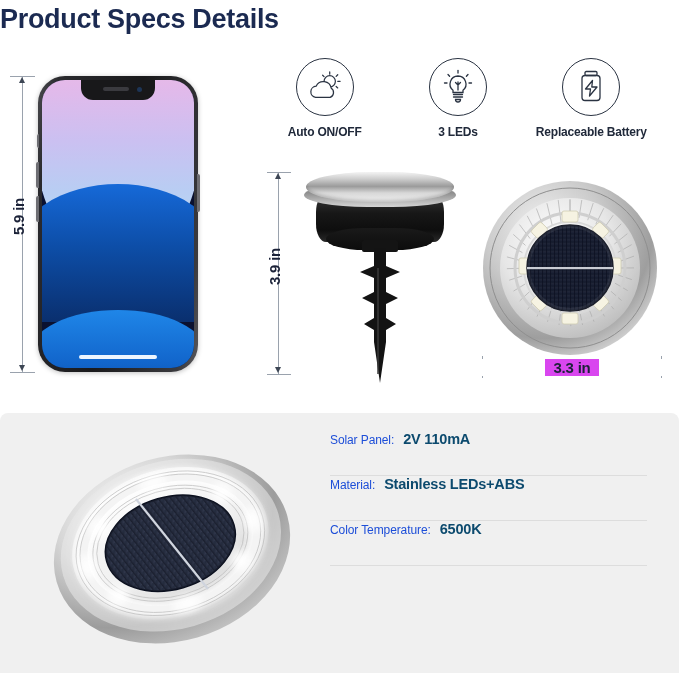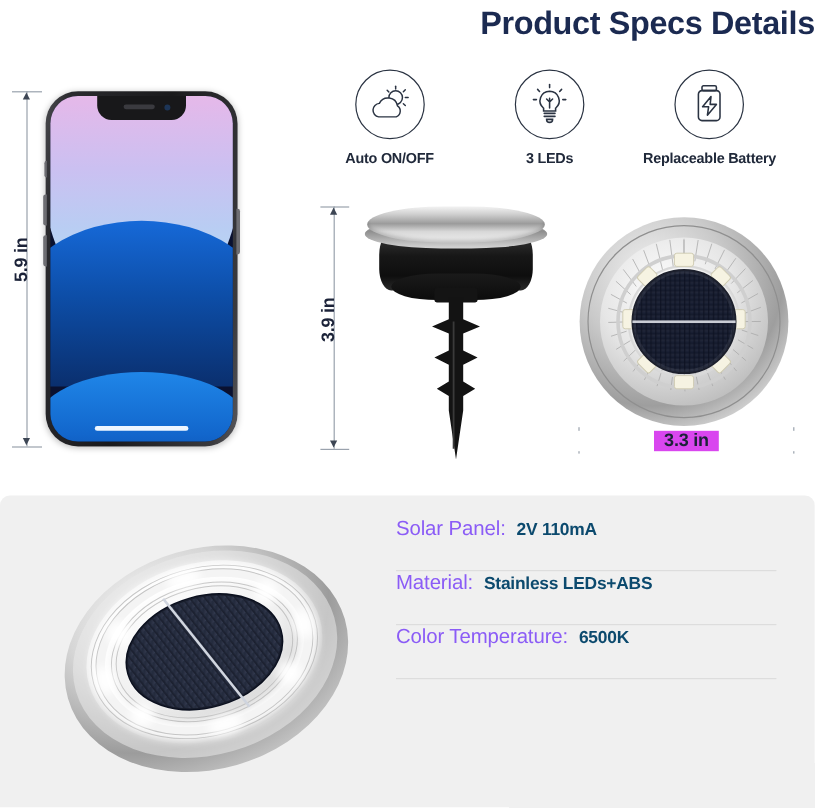--- a/index.html
+++ b/index.html
@@ -14,21 +14,21 @@
     overflow: hidden;
     position: relative;
   }
 
   
   .title {
     position: absolute;
     top: 4px;
     left: 0;
     width: 679px;
-    text-align: right;
+    text-align: left;
     font-size: 27px;
     font-weight: bold;
     color: #1b2a51;
     letter-spacing: -0.3px;
   }
 
   
   .features {
     position: absolute;
     top: 58px;
@@ -295,22 +295,22 @@
   }
   .spec-row {
     display: flex;
     align-items: baseline;
     height: 44px;
     border-bottom: 1px solid #dddddd;
     white-space: nowrap;
   }
   .spec-row:first-child { border-top: none; }
   .spec-label {
-    font-size: 17px;
-    color: #8b5cf6;
+    font-size: 12px;
+    color: #1d4ed8;
     font-weight: normal;
     letter-spacing: -0.1px;
   }
   .spec-value {
     font-size: 14.5px;
     color: #0c4a6e;
     font-weight: bold;
     margin-left: 9px;
     letter-spacing: -0.2px;
   }

